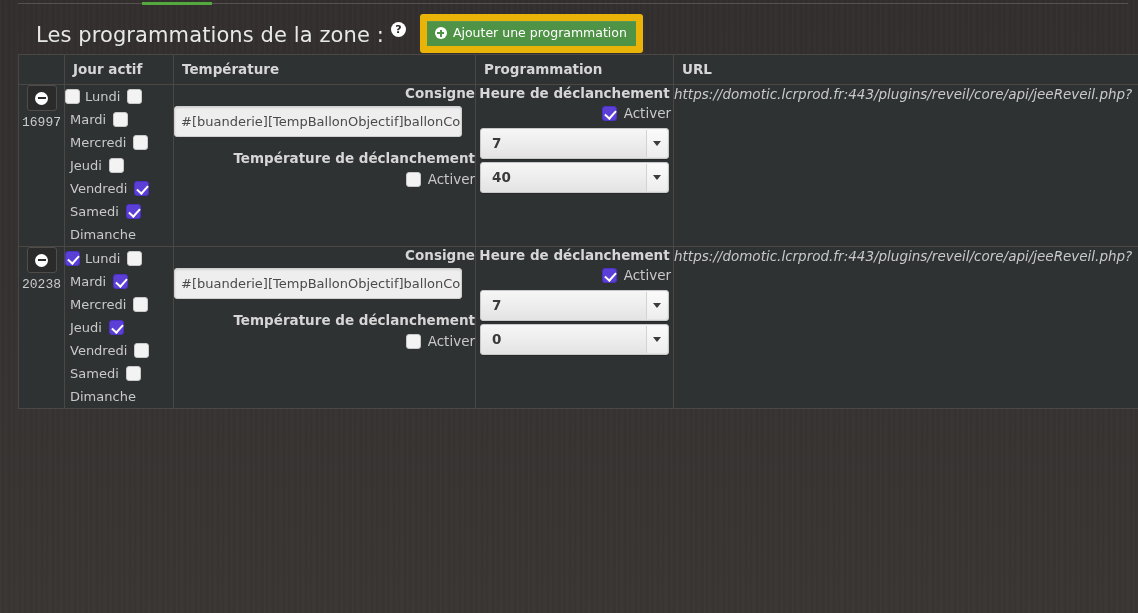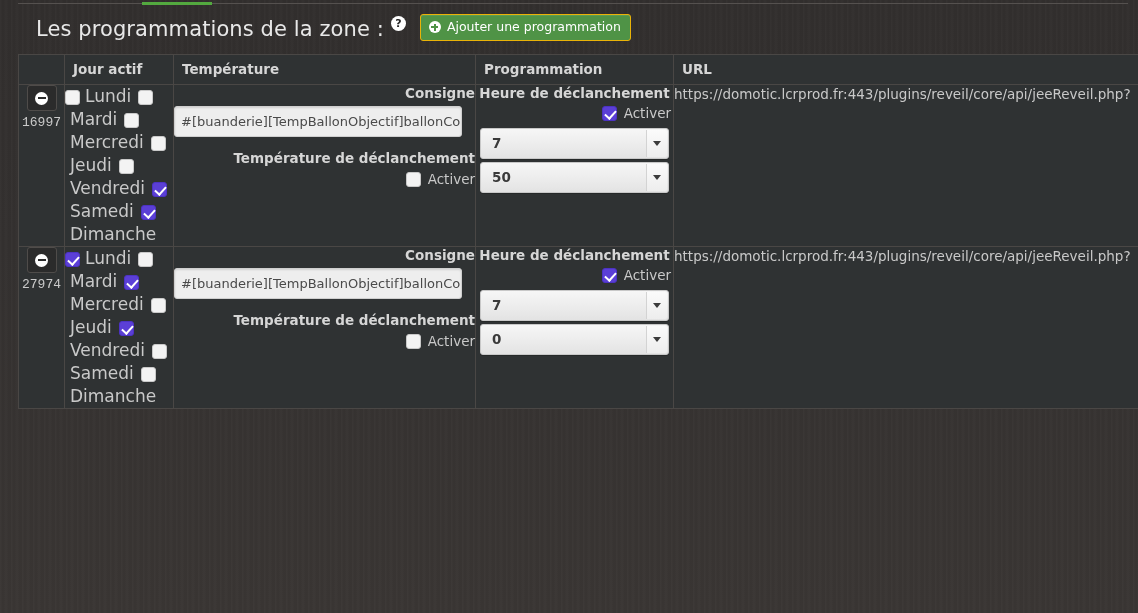--- a/index.html
+++ b/index.html
@@ -57,21 +57,21 @@
     font-weight: bold;
     line-height: 15px;
     text-align: center;
     font-family: "DejaVu Sans", sans-serif;
     cursor: pointer;
   }
   .btn-add {
     margin-left: 14px;
     margin-bottom: 2px;
     background: #4f9346;
-    border: 1px solid #eab308;
+    border: 7px solid #eab308;
     border-radius: 3px;
     color: #ffffff;
     font-size: 12.5px;
     line-height: 14px;
     padding: 5px 9px 6px 8px;
     display: inline-flex; align-items: center; gap: 6px;
     white-space: nowrap;
     cursor: pointer;
     box-shadow: inset 0 1px 0 rgba(255,255,255,0.08);
   }
@@ -156,21 +156,21 @@
   .days-wrap {
     font-size: 0;
     line-height: 0;
   }
   .day-item {
     display: inline;
     font-size: 13.5px;
     color: #c9c9c9;
   }
   .day-item .lbl {
-    font-size: 17px;
+    font-size: 13px;
     line-height: 23px;
     color: #c9c9c9;
     margin-left: 5px;
     margin-right: 7px;
   }
 
   
   .cb {
     display: inline-block;
     width: 15px; height: 15px;
@@ -289,20 +289,21 @@
   }
 
   
   td.cell-url {
     padding: 9px 0 9px 6px;
     font-size: 13.5px;
     color: #c9c9c9;
     white-space: nowrap;
     overflow: hidden;
     line-height: 18px;
+    font-style: italic;
   }
   .url-text { display: block; }
 </style>
 </head>
 <body>
 
 <div class="tabstrip">
   <div class="rule"></div>
   <div class="active-tab"></div>
 </div>
@@ -348,32 +349,32 @@
             <div class="prog-heading">Heure de déclanchement</div>
             <div class="prog-activer">
               <span class="cb checked"></span>
               <span>Activer</span>
             </div>
             <div class="select-box">
               <span class="val">7</span>
               <span class="arrow-btn"></span>
             </div>
             <div class="select-box">
-              <span class="val">50</span>
+              <span class="val">40</span>
               <span class="arrow-btn"></span>
             </div>
           </td>
           <td class="cell-url">
             <span class="url-text">https://domotic.lcrprod.fr:443/plugins/reveil/core/api/jeeReveil.php?</span>
           </td>
         </tr>
         <tr>
           <td class="cell-action"><span class="btn-remove">
               <span class="minus-circle"></span>
-            </span><span class="prog-id">27974</span></td>
+            </span><span class="prog-id">20238</span></td>
           <td class="cell-days"><span class="days-wrap"><span class="day-item"><span class="cb checked"></span><span class="lbl">Lundi</span></span><span class="day-item"><span class="cb"></span><span class="lbl">Mardi</span></span><span class="day-item"><span class="cb checked"></span><span class="lbl">Mercredi</span></span><span class="day-item"><span class="cb"></span><span class="lbl">Jeudi</span></span><span class="day-item"><span class="cb checked"></span><span class="lbl">Vendredi</span></span><span class="day-item"><span class="cb"></span><span class="lbl">Samedi</span></span><span class="day-item"><span class="cb"></span><span class="lbl">Dimanche</span></span></span></td>
           <td class="cell-temp"><div class="field-label">Consigne</div><div class="text-input" title="Consigne">#[buanderie][TempBallonObjectif]ballonConsigne</div><div class="spacer-12"></div><div class="field-label">Température de déclanchement</div><span class="inline-check">
               <span class="cb"></span>
               <span>Activer</span>
             </span></td>
           <td class="cell-prog">
             <div class="prog-heading">Heure de déclanchement</div>
             <div class="prog-activer">
               <span class="cb checked"></span>
               <span>Activer</span>

